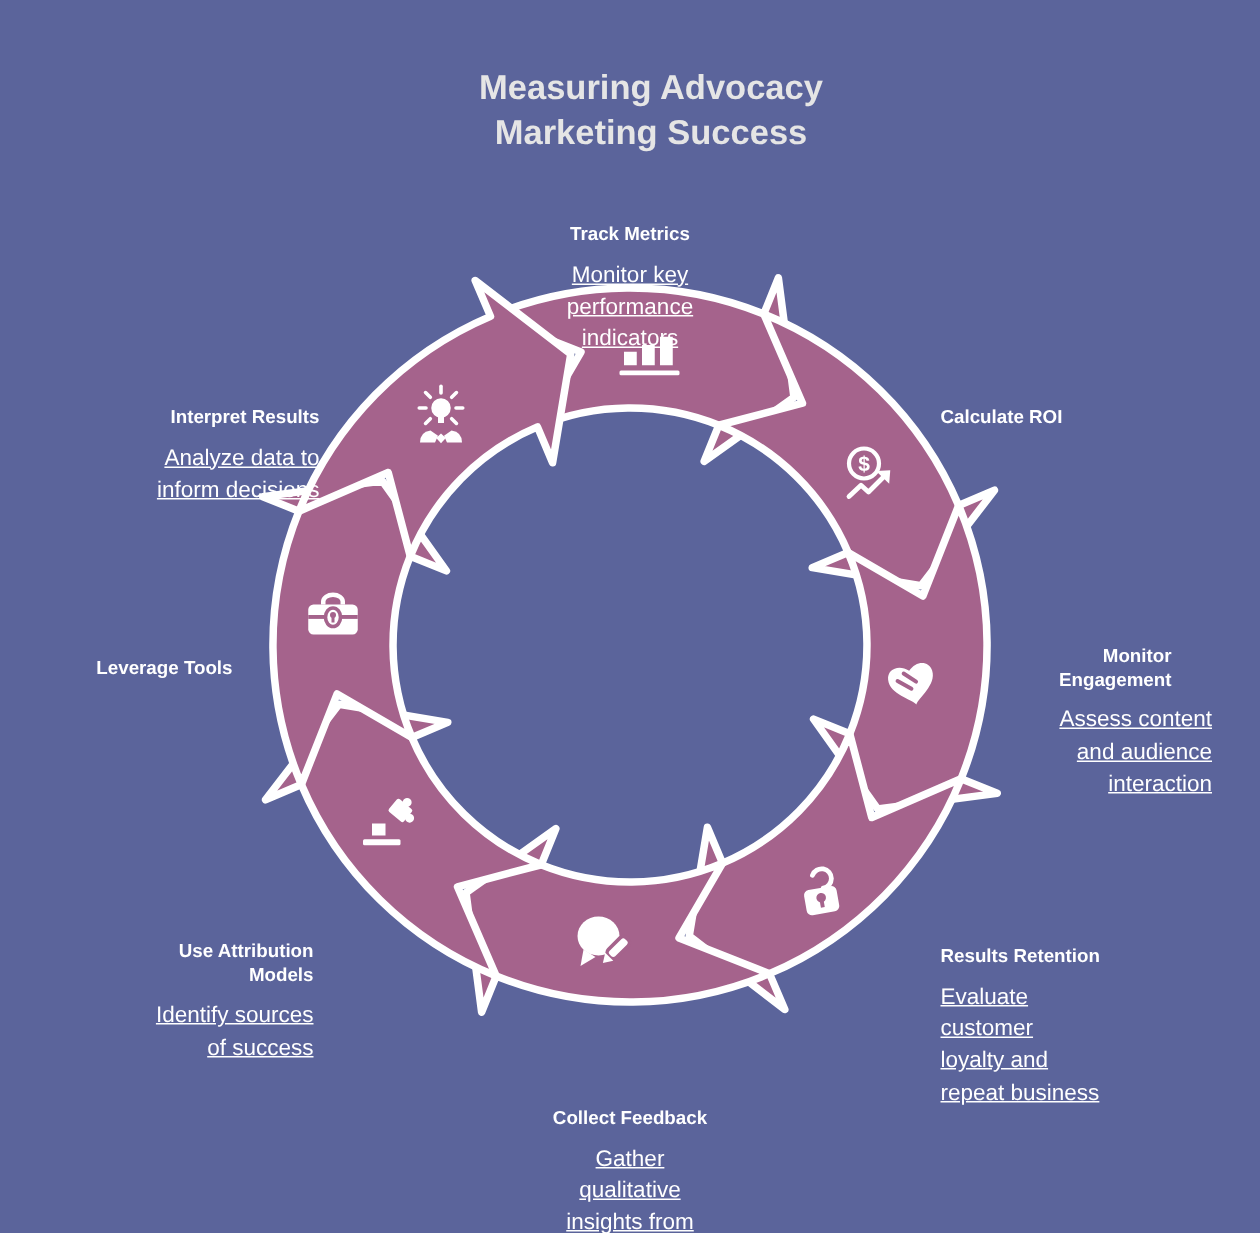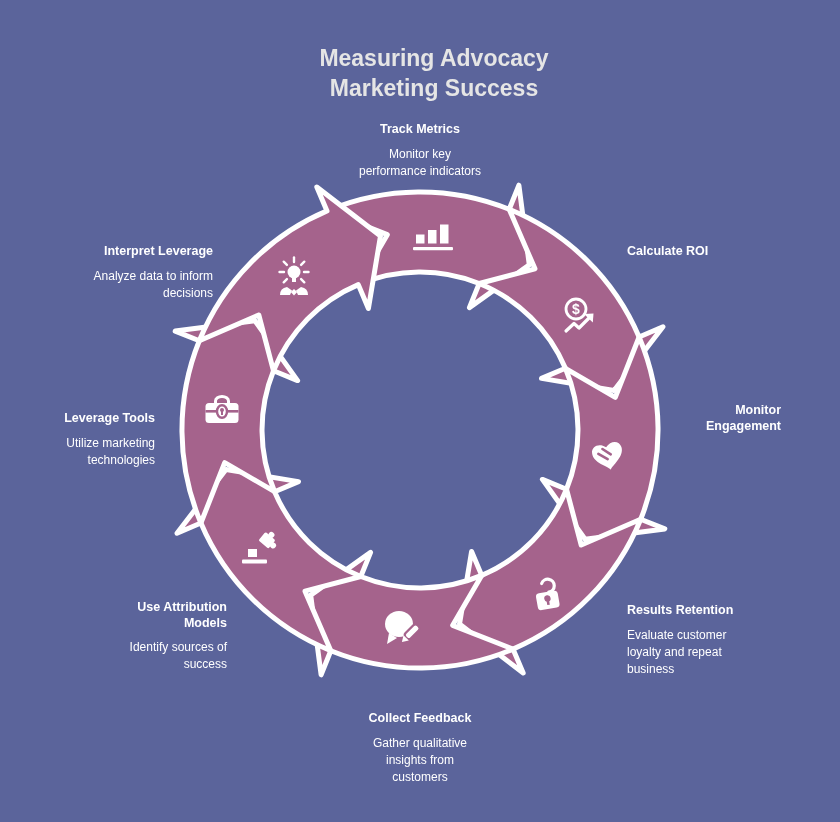--- a/index.html
+++ b/index.html
@@ -2,37 +2,37 @@
 <html><head>
 <meta charset="utf-8">
 <style>
   html,body{margin:0;padding:0;}
   body{font-family:"Liberation Sans",sans-serif;}
   #stage{position:relative;width:840px;height:822px;background:#5b649b;overflow:hidden;}
   .main-title{position:absolute;left:14px;top:44px;width:840px;text-align:center;color:#e5e5e5;
     font-size:23px;font-weight:700;line-height:1.3;}
   .main-title span{display:inline-block;max-width:310px;}
   svg{position:absolute;left:0;top:0;}
-  .step{position:absolute;color:#fff;}
+  .step{position:absolute;color:#fff;margin-top:27px;}
   .step h3{margin:0 0 8px 0;font-size:12.5px;font-weight:700;line-height:1.25;}
-  .step p{margin:0;font-size:12px;font-weight:400;line-height:1.42;}
+  .step p{margin:0;font-size:15px;font-weight:400;line-height:1.42;text-decoration:underline;}
   .al-c{text-align:center;}
   .al-r{text-align:right;}
   #t-track{left:310px;top:122px;width:220px;}
   #t-track p{max-width:126px;margin:8px auto 0;}
   #t-roi{left:627px;top:244px;width:130px;}
   #t-roi p{width:112px;}
   #t-engage{left:686px;top:403px;width:130px;text-align:right;}
   #t-engage h3{width:95px;}
   #t-engage p{width:122px;}
   #t-retention{left:627px;top:603px;width:130px;}
   #t-retention p{width:108px;}
   #t-feedback{left:320px;top:711px;width:200px;}
   #t-feedback p{max-width:112px;margin:8px auto 0;}
-  #t-attribution{right:613px;top:600px;width:130px;}
+  #t-attribution{right:631px;top:600px;width:130px;}
   #t-attribution h3{width:104px;margin-left:auto;}
   #t-attribution p{width:110px;margin-left:auto;}
   #t-leverage{right:685px;top:411px;width:130px;}
   #t-leverage p{width:98px;margin-left:auto;}
   #t-interpret{right:627px;top:244px;width:150px;}
   #t-interpret p{width:124px;margin-left:auto;}
 </style>
 </head>
 <body>
 
@@ -134,40 +134,40 @@
     <h3>Track Metrics</h3>
     <p>Monitor key performance indicators</p>
   </div>
 
   <div class="step" id="t-roi">
     <h3>Calculate ROI</h3>
   </div>
 
   <div class="step" id="t-engage">
     <h3>Monitor Engagement</h3>
+    <p>Assess content and audience interaction</p>
   </div>
 
   <div class="step" id="t-retention">
     <h3>Results Retention</h3>
     <p>Evaluate customer loyalty and repeat business</p>
   </div>
 
   <div class="step al-c" id="t-feedback">
     <h3>Collect Feedback</h3>
     <p>Gather qualitative insights from customers</p>
   </div>
 
   <div class="step al-r" id="t-attribution">
     <h3>Use Attribution Models</h3>
     <p>Identify sources of success</p>
   </div>
 
   <div class="step al-r" id="t-leverage">
     <h3>Leverage Tools</h3>
-    <p>Utilize marketing technologies</p>
   </div>
 
   <div class="step al-r" id="t-interpret">
-    <h3>Interpret Leverage</h3>
+    <h3>Interpret Results</h3>
     <p>Analyze data to inform decisions</p>
   </div>
 
 </div>
 
 </body></html>

